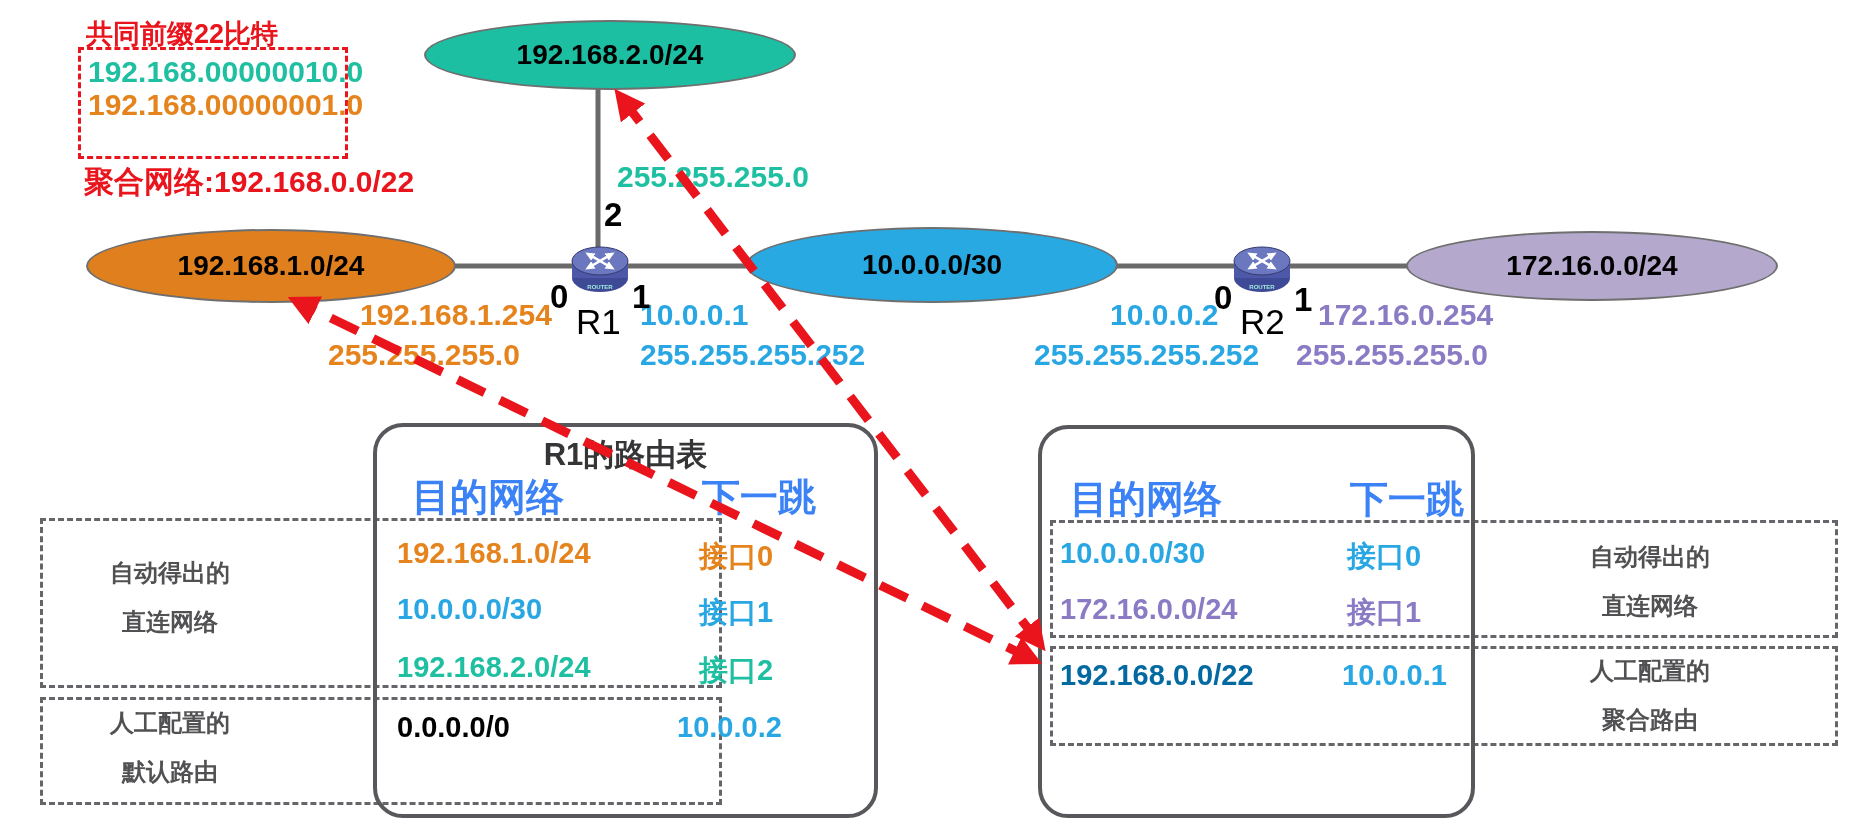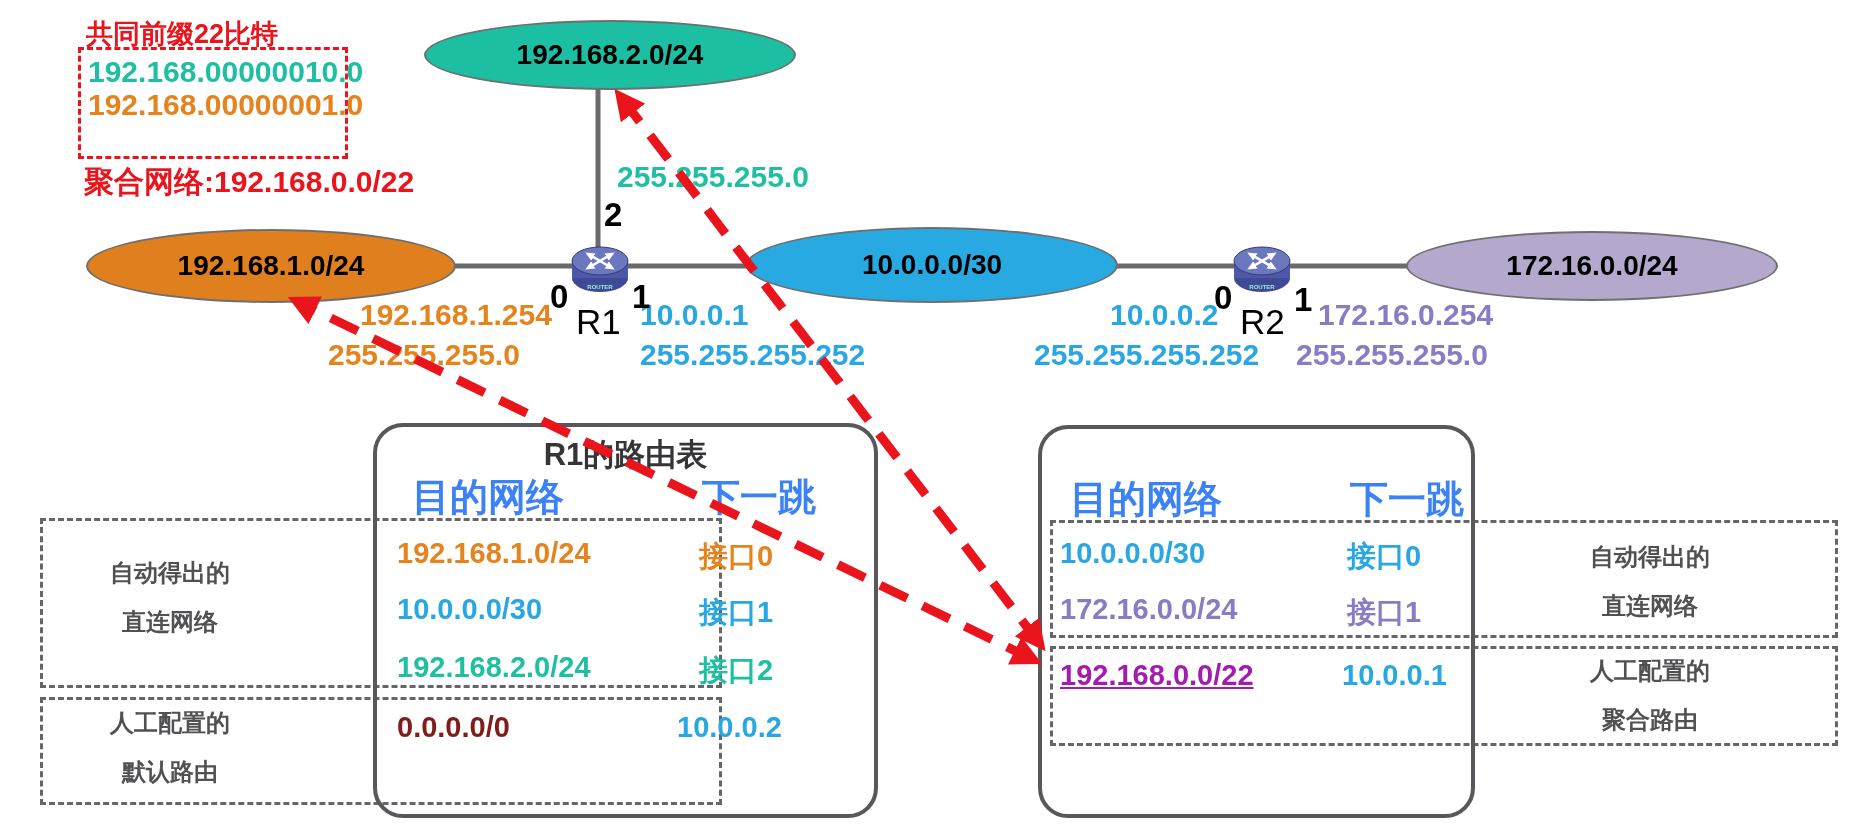--- a/index.html
+++ b/index.html
@@ -5,22 +5,22 @@
   html,body{margin:0;padding:0;background:#fff;}
   .canvas{position:relative;width:1865px;height:838px;background:#ffffff;overflow:hidden;
           font-family:"Liberation Sans","DejaVu Sans",sans-serif;}
   svg.layer{position:absolute;left:0;top:0;}
 
   
   .c-teal{color:#1fbfa2;text-align:center;}
   .c-orange{color:#e5831d;}
   .c-blue{color:#29a7e3;}
   .c-purple{color:#8a7bc4;}
-  .c-red{color:#a21caf;text-decoration:underline;}
-  .c-gray{color:#7f1d1d;}
+  .c-red{color:#0369a1;}
+  .c-gray{color:#000000;}
 
   
   .ellipse{position:absolute;border-radius:50%;display:flex;align-items:center;justify-content:center;
            border:2px solid #6f6f6f;box-sizing:border-box;z-index:3;}
   .ellipse .lbl{font-size:28px;font-weight:bold;color:#000;white-space:nowrap;}
   .e-top{left:424px;top:20px;width:372px;height:70px;background:#1cbfa2;}
   .e-left{left:86px;top:229px;width:370px;height:74px;background:#df7f1e;}
   .e-mid{left:746px;top:227px;width:372px;height:76px;background:#29a9e2;}
   .e-right{left:1406px;top:231px;width:372px;height:70px;background:#b4a8cc;}
 

